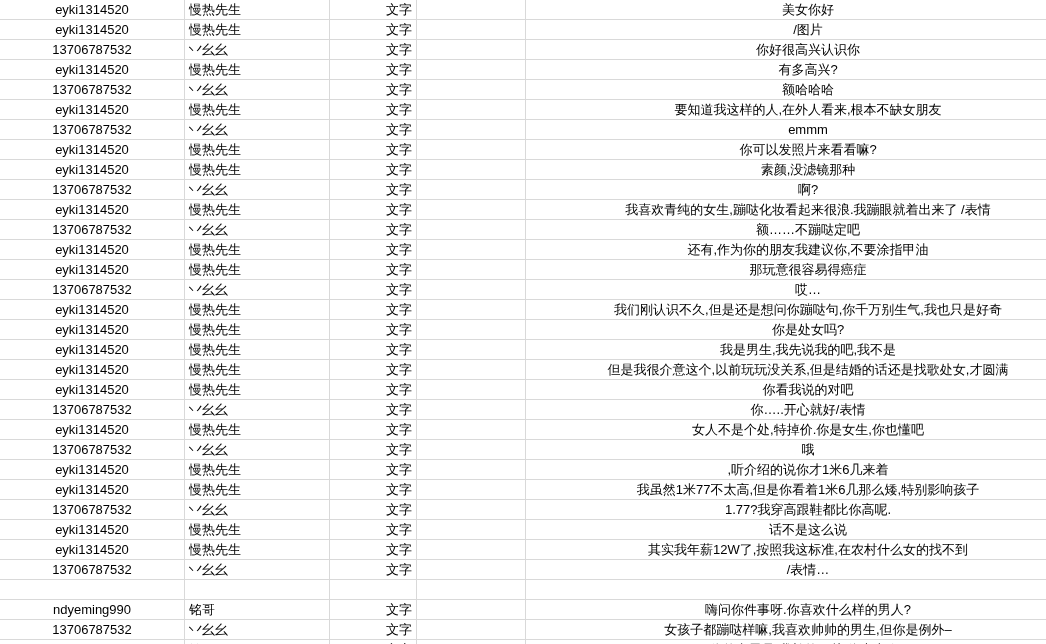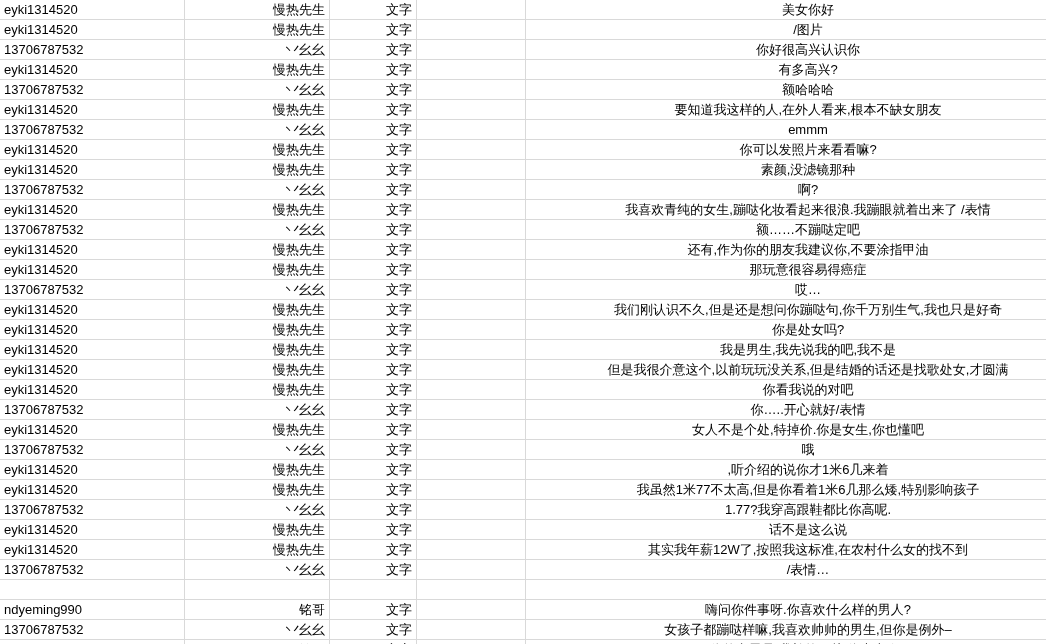--- a/index.html
+++ b/index.html
@@ -23,22 +23,22 @@
   .sheet td {
     height: 19px;
     line-height: 19px;
     padding: 0 4px;
     border-bottom: 1px solid #d9d9d9;
     border-right: 1px solid #d9d9d9;
     white-space: nowrap;
     overflow: hidden;
     vertical-align: middle;
   }
-  .col-a { width: 176px; }
-  .col-b { width: 136px; text-align: right; }
+  .col-a { width: 176px; text-align: center; }
+  .col-b { width: 136px; text-align: left; }
   .col-c { width: 78px; text-align: right; padding-left: 10px; }
   .col-d { width: 100px; text-align: left; }
   .col-e { width: 556px; text-align: center; border-right: none; }
   .spacer td {
     height: 19px;
     border-bottom: 1px solid #d9d9d9;
     border-right: 1px solid #d9d9d9;
   }
   .spacer td.col-e { border-right: none; }
 </style>

